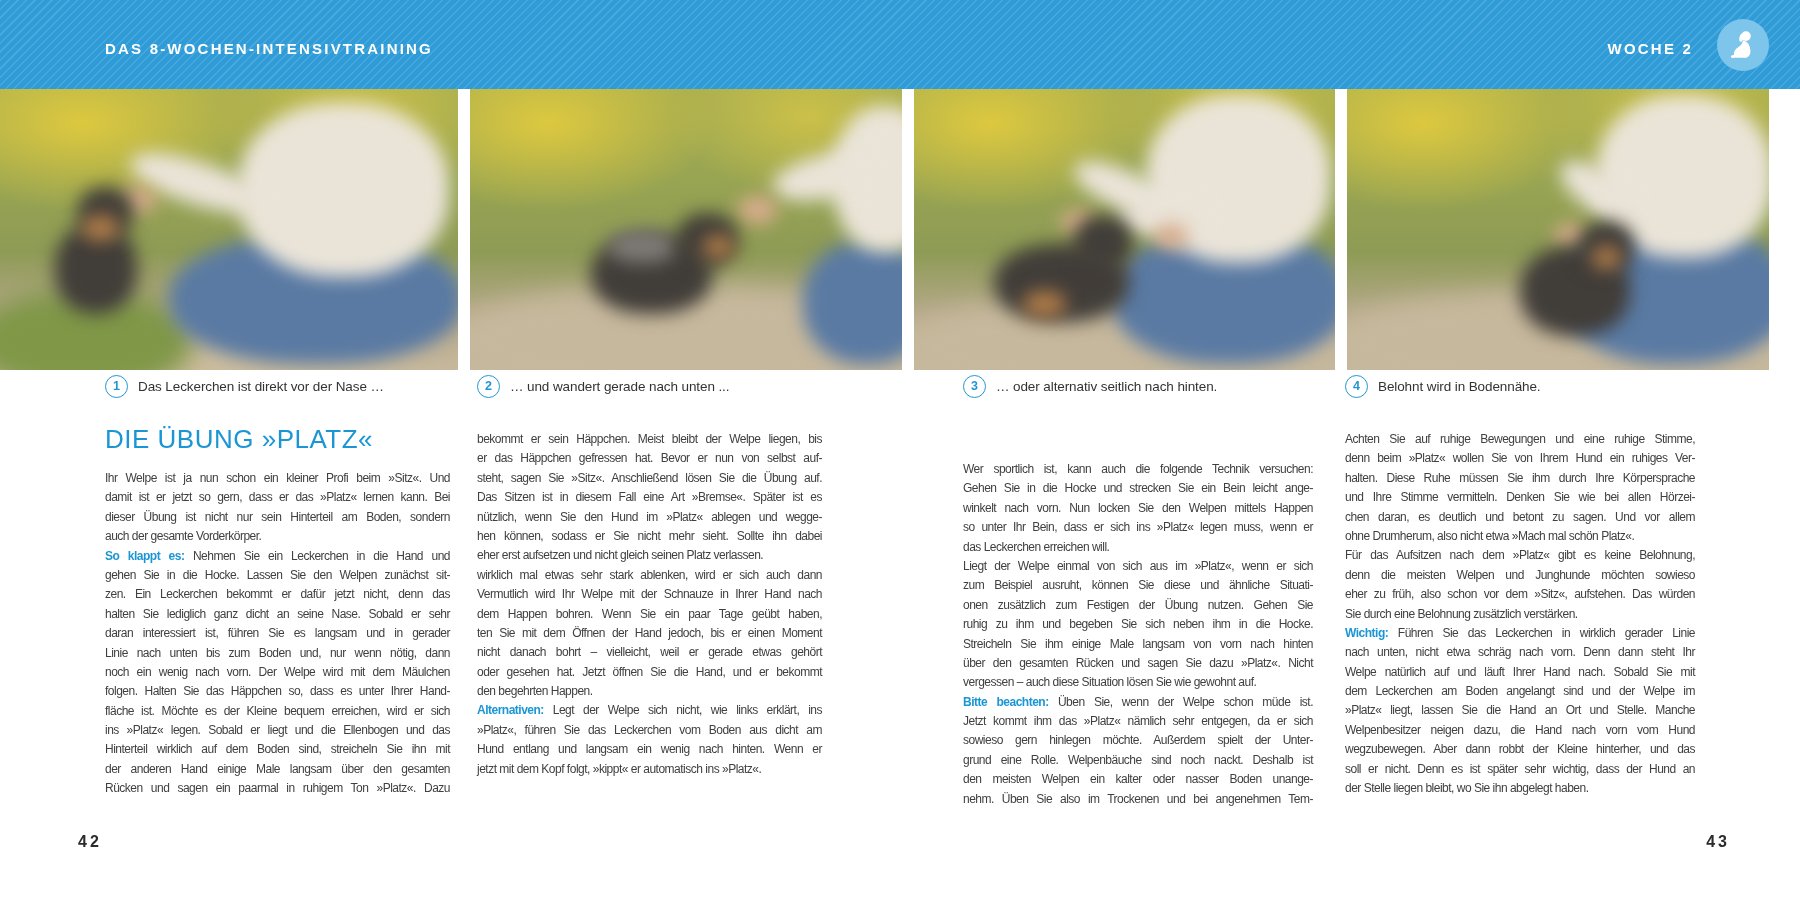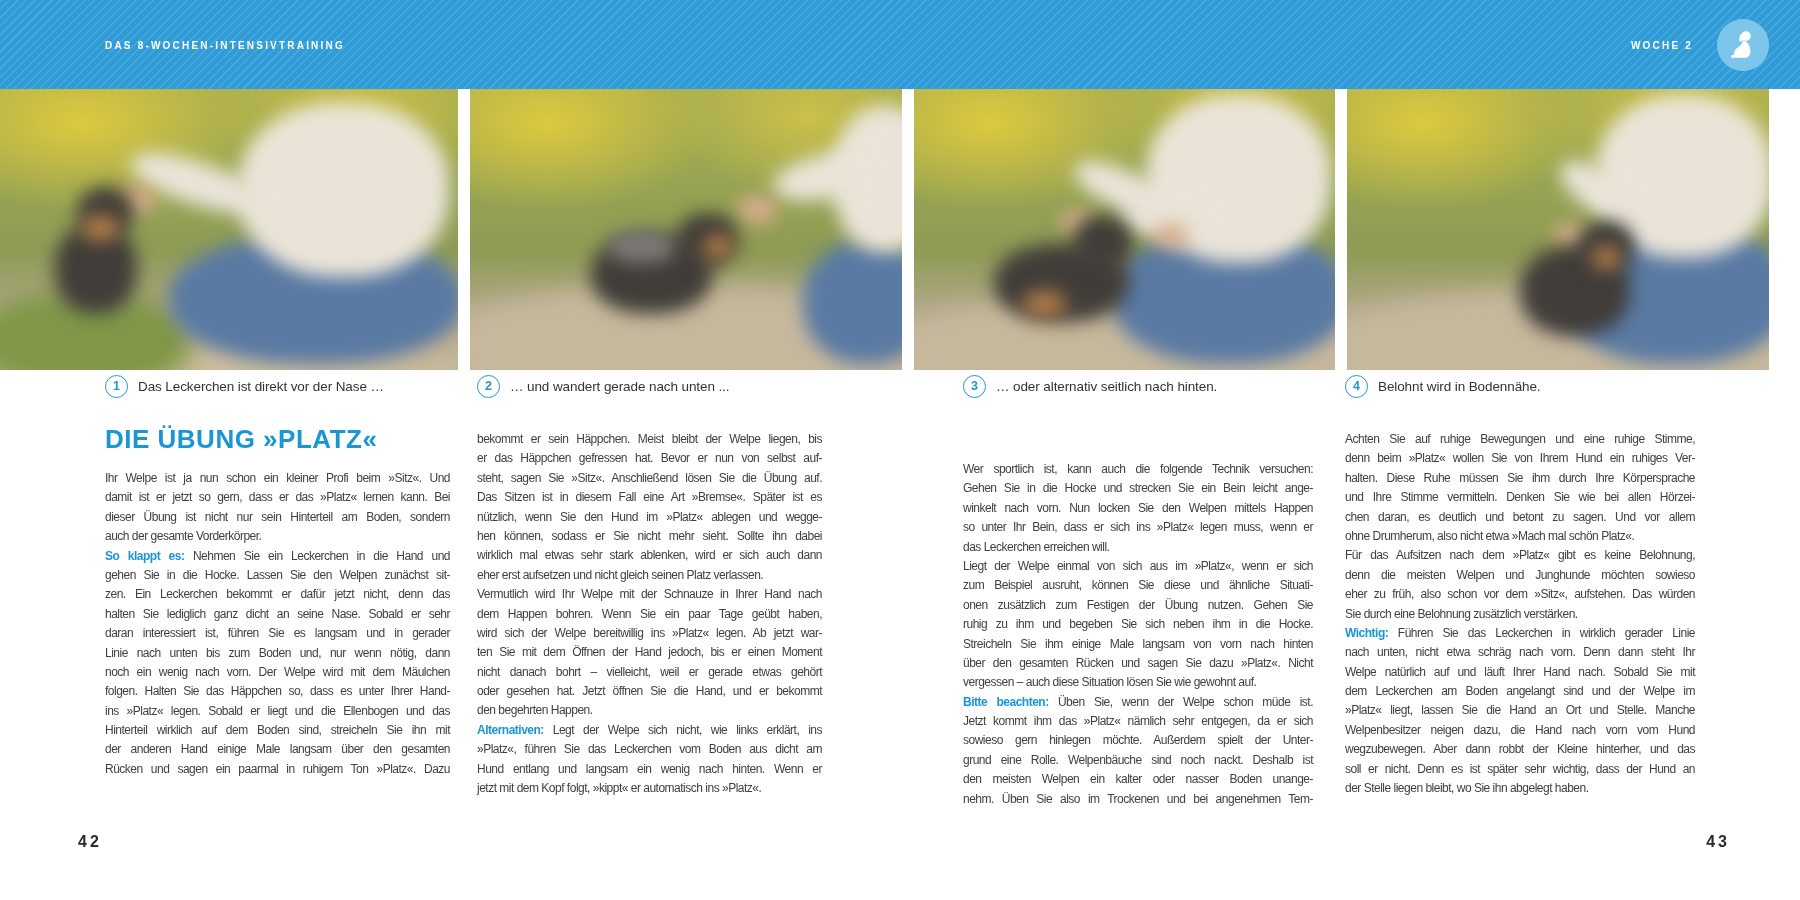--- a/index.html
+++ b/index.html
@@ -10,21 +10,21 @@
   
   .band{
     position:absolute;left:0;top:0;width:1800px;height:89px;
     background-color:#2f9cd8;
     background-image:repeating-linear-gradient(135deg,
       rgba(255,255,255,0.12) 0px, rgba(255,255,255,0.12) 1.5px,
       rgba(255,255,255,0) 1.5px, rgba(255,255,255,0) 6px);
   }
   .band-title{
     position:absolute;top:40px;color:#ffffff;font-weight:bold;
-    font-size:10px;letter-spacing:2.2px;white-space:nowrap;
+    font-size:15px;letter-spacing:2.2px;white-space:nowrap;
   }
   .band-title.left{left:105px;}
   .band-title.right{right:107px;}
   .badge{
     position:absolute;right:31px;top:19px;width:52px;height:52px;border-radius:50%;
     background:#7ec5ec;display:flex;align-items:center;justify-content:center;
   }
   .badge svg{width:38px;height:38px;display:block;}
   
   .photo{position:absolute;top:89px;height:281px;overflow:hidden;background:#9aa653;}
@@ -54,21 +54,21 @@
   #cap1{left:105px;} #cap2{left:477px;} #cap3{left:963px;} #cap4{left:1345px;}
   .cap-num{
     width:21px;height:21px;border:1.5px solid #2196d3;border-radius:50%;
     color:#2196d3;font-size:12.5px;font-weight:600;line-height:21px;text-align:center;
     flex:0 0 auto;box-sizing:content-box;
   }
   .cap-text{font-size:13.5px;color:#333333;letter-spacing:-0.1px;}
   
   .headline{
     position:absolute;left:105px;top:424px;
-    color:#1a96d5;font-weight:bold;font-size:26px;letter-spacing:0.5px;white-space:nowrap;
+    color:#1a96d5;font-weight:normal;font-size:26px;letter-spacing:0.5px;white-space:nowrap;
   }
   .col{position:absolute;color:#404040;font-size:12px;letter-spacing:-0.5px;}
   #col1{left:105px;top:469px;width:345px;}
   #col2{left:477px;top:430px;width:345px;}
   #col3{left:963px;top:430px;width:350px;margin-top:30px;}
   #col4{left:1345px;top:430px;width:350px;}
   .line{
     height:19.4px;line-height:19.4px;white-space:normal;
     text-align:justify;text-align-last:justify;
   }
@@ -175,37 +175,37 @@
       <div class="line">dieser Übung ist nicht nur sein Hinterteil am Boden, sondern</div>
       <div class="line end">auch der gesamte Vorderkörper.</div>
       <div class="line"><span class="lead">So klappt es:</span> Nehmen Sie ein Leckerchen in die Hand und</div>
       <div class="line">gehen Sie in die Hocke. Lassen Sie den Welpen zunächst sit-</div>
       <div class="line">zen. Ein Leckerchen bekommt er dafür jetzt nicht, denn das</div>
       <div class="line">halten Sie lediglich ganz dicht an seine Nase. Sobald er sehr</div>
       <div class="line">daran interessiert ist, führen Sie es langsam und in gerader</div>
       <div class="line">Linie nach unten bis zum Boden und, nur wenn nötig, dann</div>
       <div class="line">noch ein wenig nach vorn. Der Welpe wird mit dem Mäulchen</div>
       <div class="line">folgen. Halten Sie das Häppchen so, dass es unter Ihrer Hand-</div>
+      <div class="line">fläche ist. Möchte es der Kleine bequem erreichen, wird er sich</div>
       <div class="line">ins »Platz« legen. Sobald er liegt und die Ellenbogen und das</div>
       <div class="line">Hinterteil wirklich auf dem Boden sind, streicheln Sie ihn mit</div>
       <div class="line">der anderen Hand einige Male langsam über den gesamten</div>
       <div class="line">Rücken und sagen ein paarmal in ruhigem Ton »Platz«. Dazu</div>
     </div>
   <div class="col" id="col2">
       <div class="line">bekommt er sein Häppchen. Meist bleibt der Welpe liegen, bis</div>
       <div class="line">er das Häppchen gefressen hat. Bevor er nun von selbst auf-</div>
       <div class="line">steht, sagen Sie »Sitz«. Anschließend lösen Sie die Übung auf.</div>
       <div class="line">Das Sitzen ist in diesem Fall eine Art »Bremse«. Später ist es</div>
       <div class="line">nützlich, wenn Sie den Hund im »Platz« ablegen und wegge-</div>
       <div class="line">hen können, sodass er Sie nicht mehr sieht. Sollte ihn dabei</div>
+      <div class="line end">eher erst aufsetzen und nicht gleich seinen Platz verlassen.</div>
       <div class="line">wirklich mal etwas sehr stark ablenken, wird er sich auch dann</div>
-      <div class="line end">eher erst aufsetzen und nicht gleich seinen Platz verlassen.</div>
       <div class="line">Vermutlich wird Ihr Welpe mit der Schnauze in Ihrer Hand nach</div>
       <div class="line">dem Happen bohren. Wenn Sie ein paar Tage geübt haben,</div>
-      <div class="line">wird sich der Welpe bereitwillig ins »Platz« legen. Ab jetzt war-</div>
       <div class="line">ten Sie mit dem Öffnen der Hand jedoch, bis er einen Moment</div>
       <div class="line">nicht danach bohrt – vielleicht, weil er gerade etwas gehört</div>
       <div class="line">oder gesehen hat. Jetzt öffnen Sie die Hand, und er bekommt</div>
       <div class="line end">den begehrten Happen.</div>
       <div class="line"><span class="lead">Alternativen:</span> Legt der Welpe sich nicht, wie links erklärt, ins</div>
       <div class="line">»Platz«, führen Sie das Leckerchen vom Boden aus dicht am</div>
       <div class="line">Hund entlang und langsam ein wenig nach hinten. Wenn er</div>
       <div class="line end">jetzt mit dem Kopf folgt, »kippt« er automatisch ins »Platz«.</div>
     </div>
   <div class="col" id="col3">

